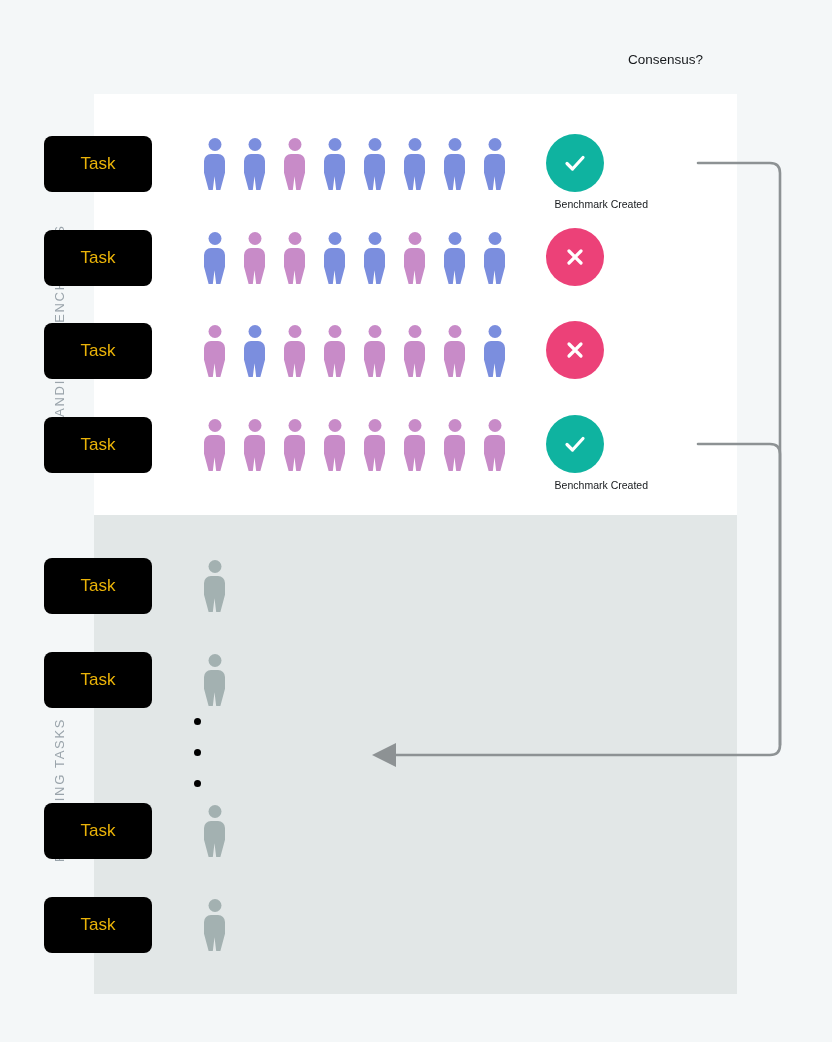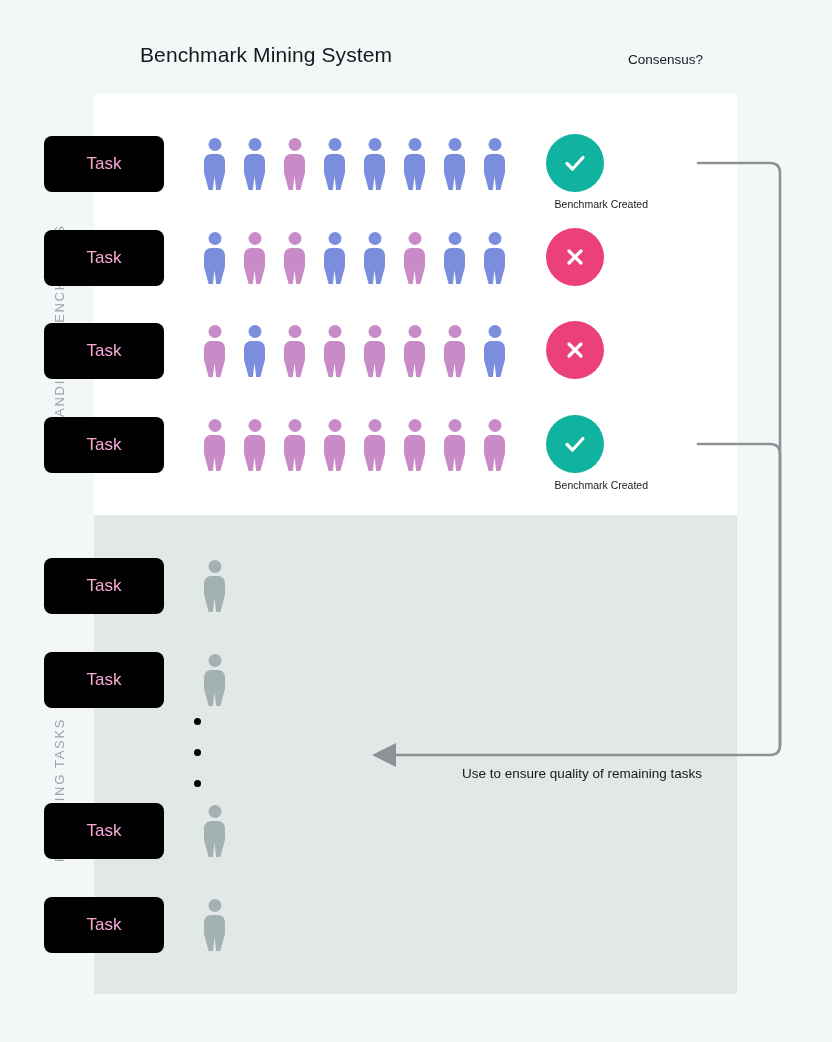--- a/index.html
+++ b/index.html
@@ -39,22 +39,22 @@
   }
   .panel-bottom{
     position:absolute;left:94px;top:515px;width:643px;height:479px;
     background:#e2e7e7;
   }
 
   
   .row{position:absolute;left:0;width:643px;height:56px;}
   .task-btn{
     position:absolute;left:44px;top:0;
-    width:120px;height:56px;border-radius:8px;
-    background:#000000;color:#f9a8d4;
+    width:108px;height:56px;border-radius:8px;
+    background:#000000;color:#eab308;
     font-size:17px;
     display:flex;align-items:center;justify-content:center;
     box-sizing:border-box;
   }
 
   
   .people{position:absolute;left:204px;top:2px;display:flex;gap:19px;}
   .person{position:relative;width:21px;height:52px;}
   .person .head{
     position:absolute;left:50%;top:0;transform:translateX(-50%);
@@ -95,21 +95,20 @@
   .arrow-caption{
     position:absolute;left:462px;top:766px;
     font-size:13.5px;color:#16191c;white-space:nowrap;
   }
 </style>
 </head>
 <body>
 
 <div class="stage">
 
-  <div class="title">Benchmark Mining System</div>
   <div class="consensus">Consensus?</div>
 
   <div class="sidelabel" id="side-candidate">CANDIDATE BENCHMARKS</div>
   <div class="sidelabel" id="side-remaining">REMAINING TASKS</div>
 
   <div class="panel-top"></div>
   <div class="panel-bottom"></div>
 
   <div class="row" style="top:136px">
     <div class="task-btn">Task</div>
@@ -332,15 +331,14 @@
   </div>
 
   <svg class="wires">
     <g fill="none" stroke="#8d9294" stroke-width="2.6" stroke-linecap="round" stroke-linejoin="round">
       <path d="M698 163 L770 163 Q780 163 780 173 L780 745 Q780 755 770 755 L392 755"></path>
       <path d="M698 444 L770 444 Q780 444 780 454 L780 745"></path>
     </g>
     <polygon points="372,755 396,743 396,767" fill="#8d9294"></polygon>
   </svg>
 
-  <div class="arrow-caption">Use to ensure quality of remaining tasks</div>
 
 </div>
 
 </body></html>

